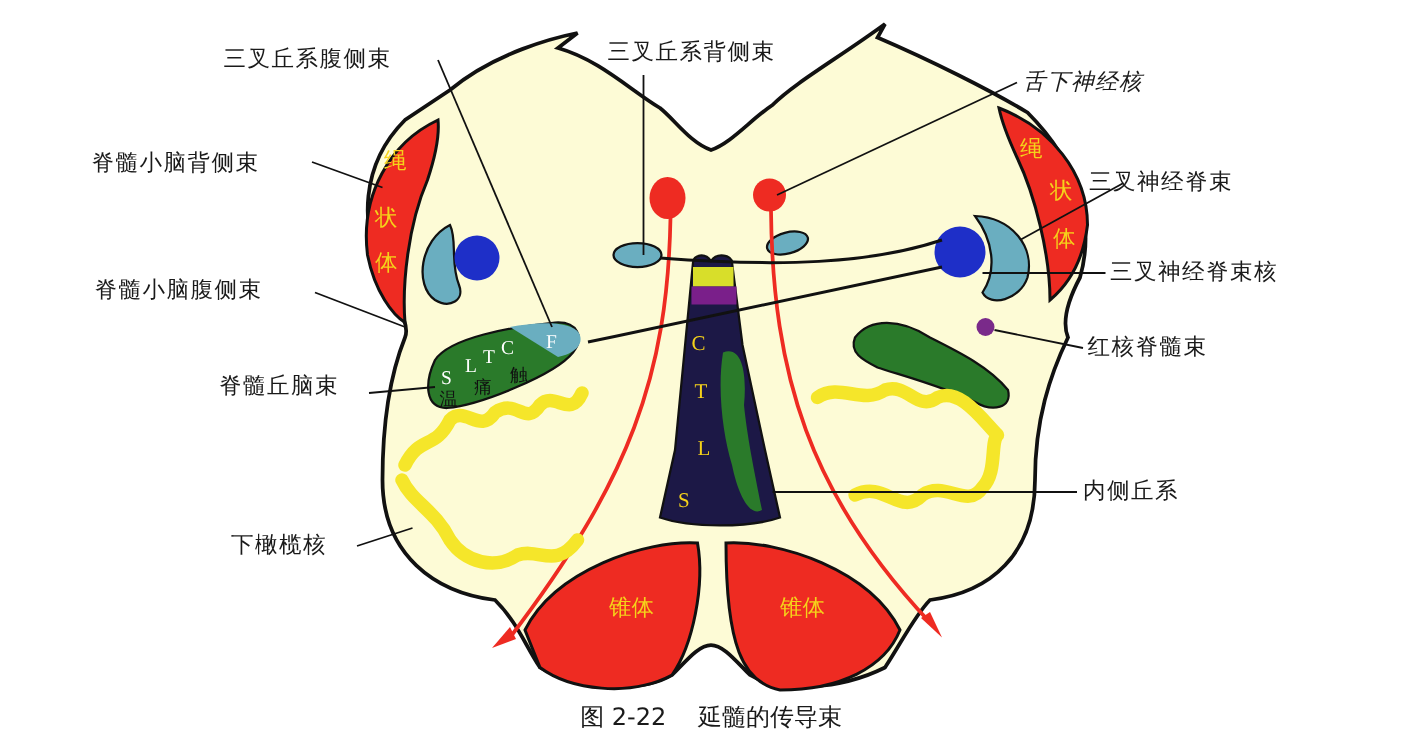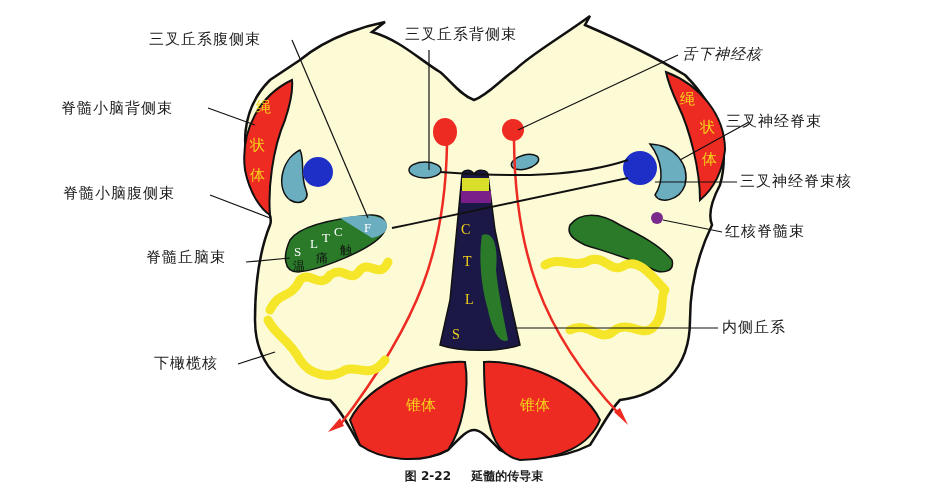--- a/index.html
+++ b/index.html
@@ -1,21 +1,21 @@
 <!DOCTYPE html>
 <html><head>
 <meta charset="utf-8">
 <style>
   html, body { margin:0; padding:0; background:#ffffff; }
   body { width:948px; height:504px; position:relative; overflow:hidden;
          font-family:"DejaVu Sans", sans-serif; }
   svg { position:absolute; left:0; top:0; }
   .lbl { position:absolute; font-size:15px; color:#1a1a1a; white-space:nowrap; letter-spacing:1px; }
   .caption { position:absolute; left:0; width:948px; top:468px; text-align:center;
-             font-size:12px; font-weight:bold; color:#1a1a1a; }
+             font-size:16px; font-weight:normal; color:#1a1a1a; }
   .caption span { margin:0 8px; }
   .inlbl { position:absolute; white-space:nowrap; }
 </style>
 </head>
 <body>
 
 <svg width="948" height="504" viewBox="0 0 948 504">
 
   <path d="M300,60 C330,35 370,25 385,22 L372,32 C400,40 420,60 440,72 C450,80 460,95 474,100
            C488,95 500,80 515,70 C530,55 560,38 590,16 L585,25 C620,40 660,60 685,75

